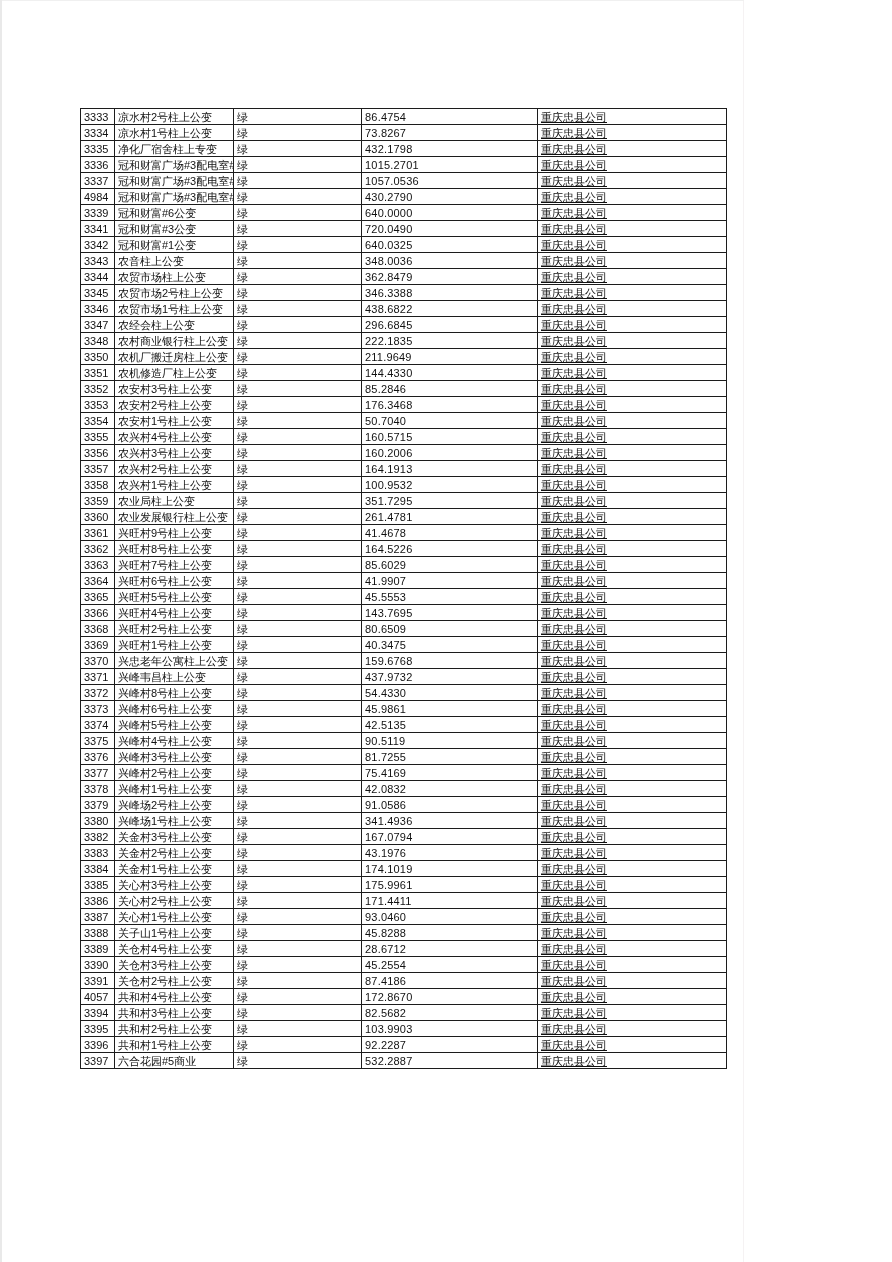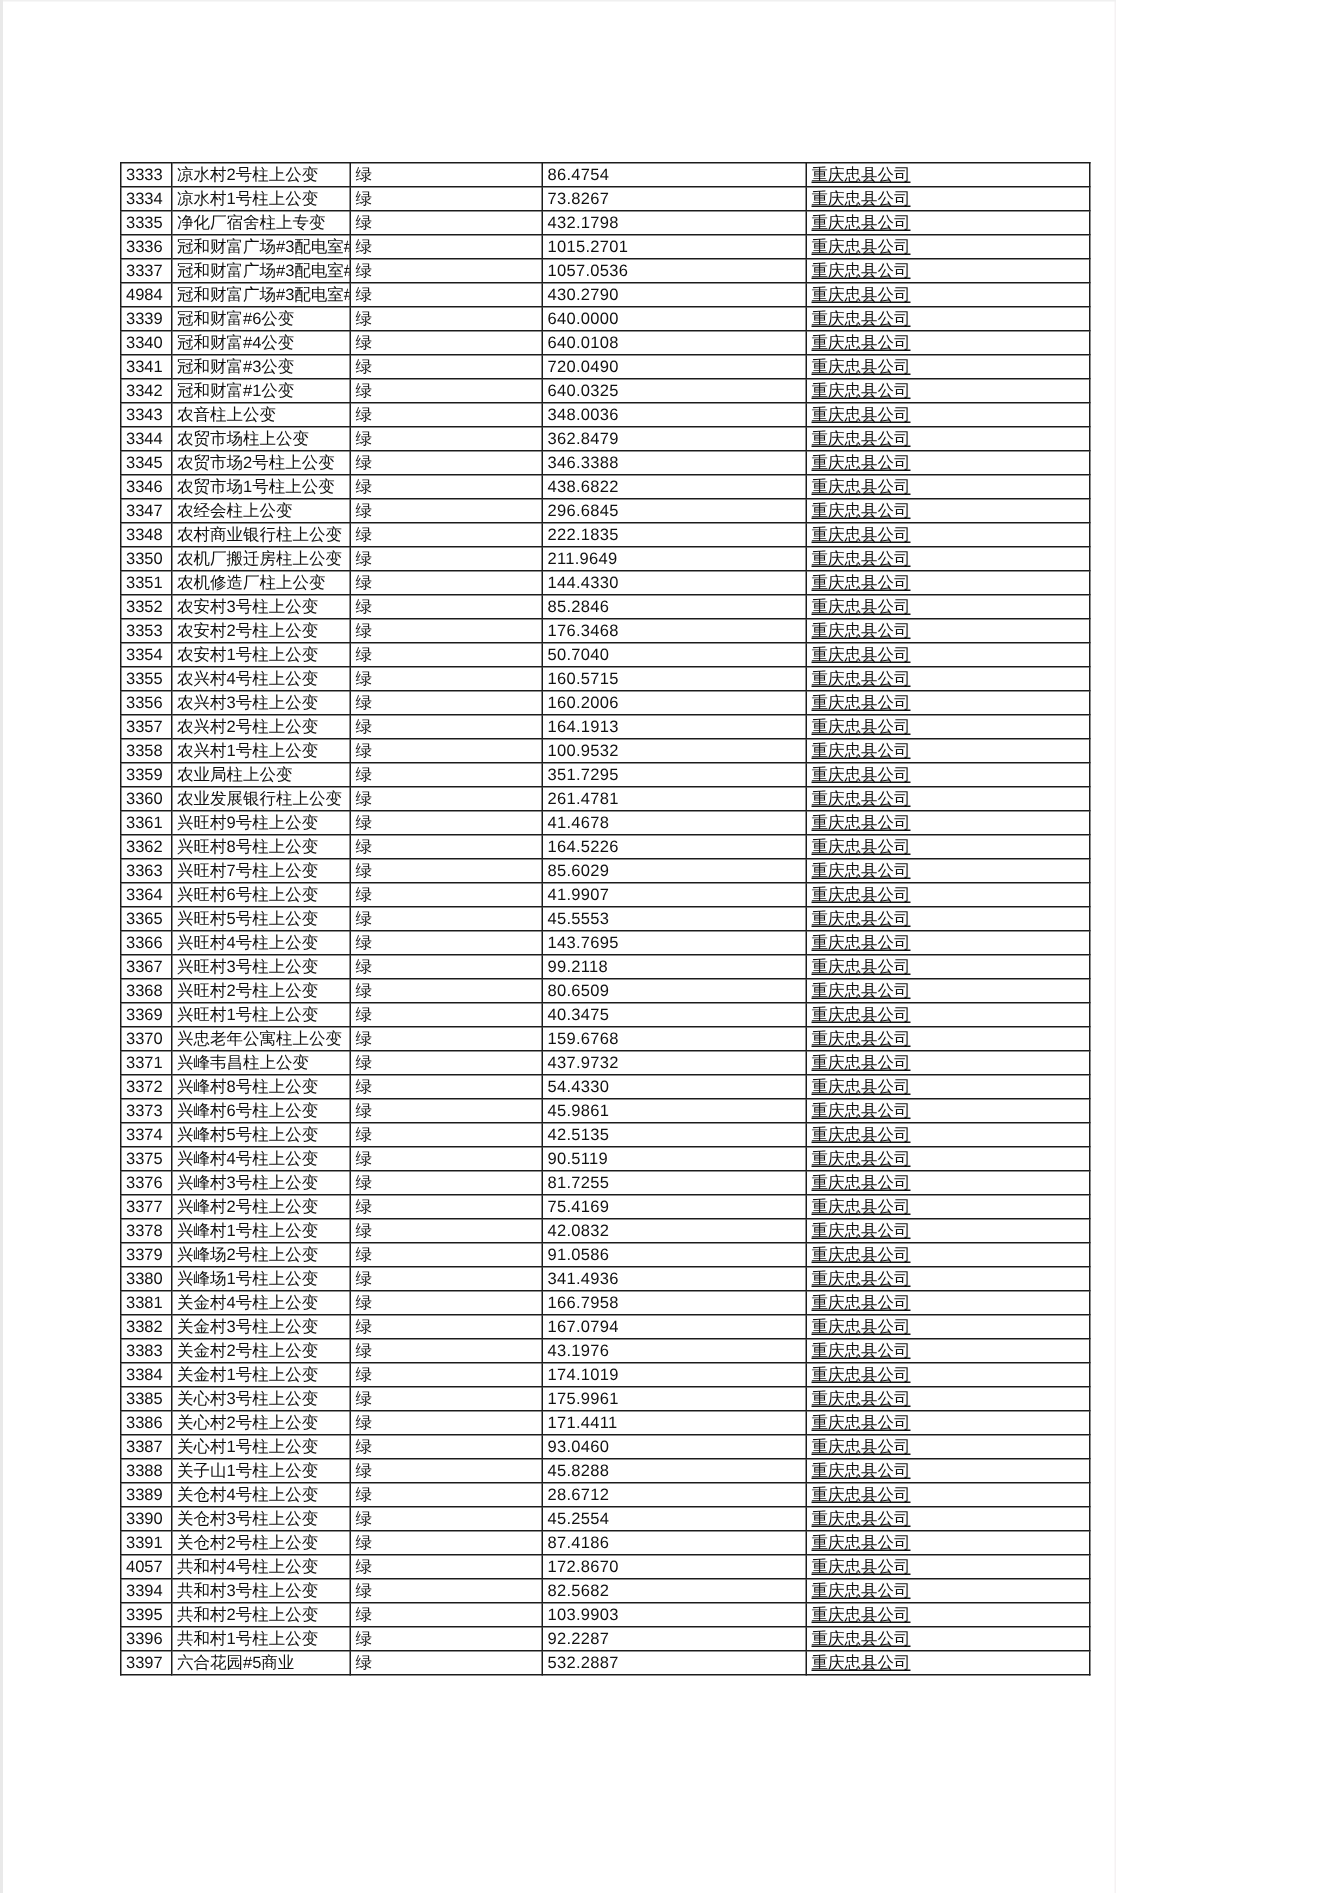--- a/index.html
+++ b/index.html
@@ -99,27 +99,20 @@
           <td class="c-comp"><span>重庆忠县公司</span></td>
         </tr>
         <tr>
           <td class="c-id">3339</td>
           <td class="c-name">冠和财富#6公变</td>
           <td class="c-stat">绿</td>
           <td class="c-val">640.0000</td>
           <td class="c-comp"><span>重庆忠县公司</span></td>
         </tr>
         <tr>
-          <td class="c-id">3340</td>
-          <td class="c-name">冠和财富#4公变</td>
-          <td class="c-stat">绿</td>
-          <td class="c-val">640.0108</td>
-          <td class="c-comp"><span>重庆忠县公司</span></td>
-        </tr>
-        <tr>
           <td class="c-id">3341</td>
           <td class="c-name">冠和财富#3公变</td>
           <td class="c-stat">绿</td>
           <td class="c-val">720.0490</td>
           <td class="c-comp"><span>重庆忠县公司</span></td>
         </tr>
         <tr>
           <td class="c-id">3342</td>
           <td class="c-name">冠和财富#1公变</td>
           <td class="c-stat">绿</td>
@@ -281,27 +274,20 @@
           <td class="c-comp"><span>重庆忠县公司</span></td>
         </tr>
         <tr>
           <td class="c-id">3366</td>
           <td class="c-name">兴旺村4号柱上公变</td>
           <td class="c-stat">绿</td>
           <td class="c-val">143.7695</td>
           <td class="c-comp"><span>重庆忠县公司</span></td>
         </tr>
         <tr>
-          <td class="c-id">3367</td>
-          <td class="c-name">兴旺村3号柱上公变</td>
-          <td class="c-stat">绿</td>
-          <td class="c-val">99.2118</td>
-          <td class="c-comp"><span>重庆忠县公司</span></td>
-        </tr>
-        <tr>
           <td class="c-id">3368</td>
           <td class="c-name">兴旺村2号柱上公变</td>
           <td class="c-stat">绿</td>
           <td class="c-val">80.6509</td>
           <td class="c-comp"><span>重庆忠县公司</span></td>
         </tr>
         <tr>
           <td class="c-id">3369</td>
           <td class="c-name">兴旺村1号柱上公变</td>
           <td class="c-stat">绿</td>
@@ -376,27 +362,20 @@
           <td class="c-name">兴峰场2号柱上公变</td>
           <td class="c-stat">绿</td>
           <td class="c-val">91.0586</td>
           <td class="c-comp"><span>重庆忠县公司</span></td>
         </tr>
         <tr>
           <td class="c-id">3380</td>
           <td class="c-name">兴峰场1号柱上公变</td>
           <td class="c-stat">绿</td>
           <td class="c-val">341.4936</td>
-          <td class="c-comp"><span>重庆忠县公司</span></td>
-        </tr>
-        <tr>
-          <td class="c-id">3381</td>
-          <td class="c-name">关金村4号柱上公变</td>
-          <td class="c-stat">绿</td>
-          <td class="c-val">166.7958</td>
           <td class="c-comp"><span>重庆忠县公司</span></td>
         </tr>
         <tr>
           <td class="c-id">3382</td>
           <td class="c-name">关金村3号柱上公变</td>
           <td class="c-stat">绿</td>
           <td class="c-val">167.0794</td>
           <td class="c-comp"><span>重庆忠县公司</span></td>
         </tr>
         <tr>

